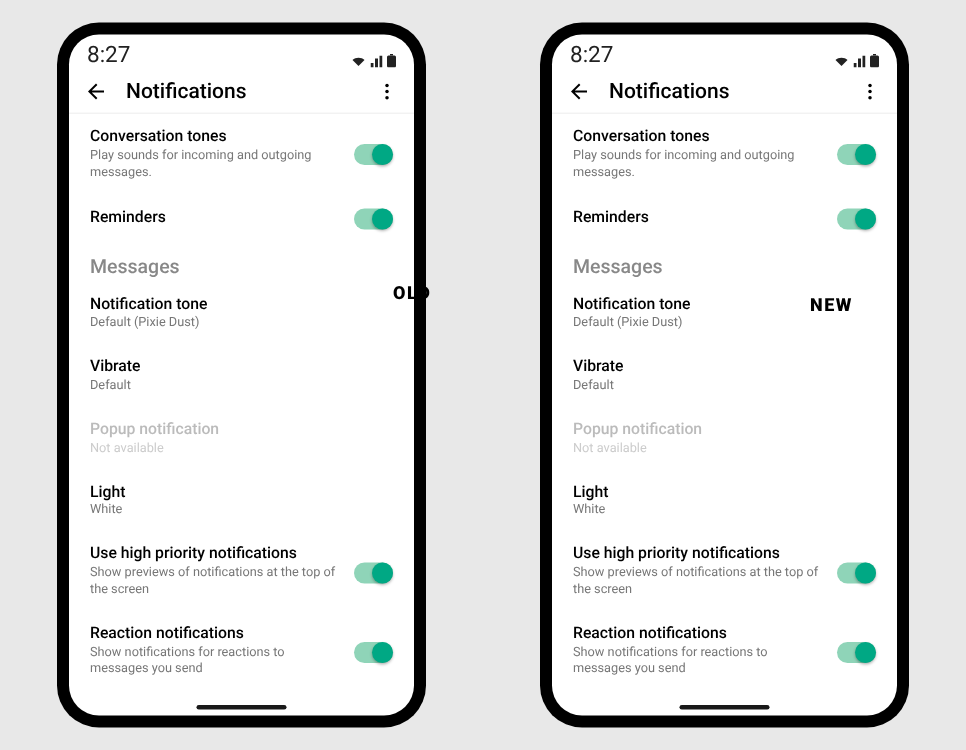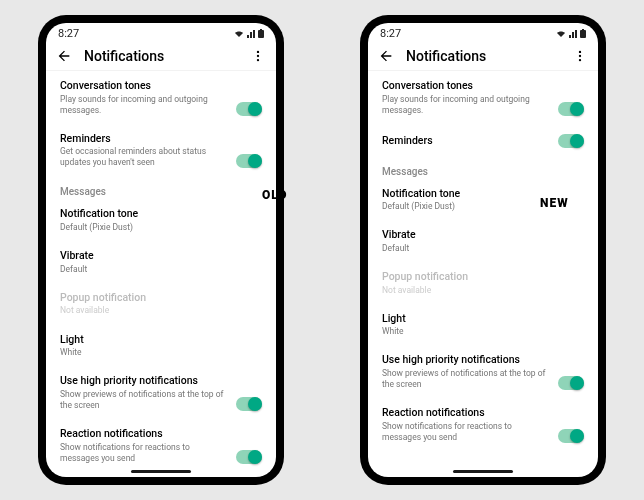--- a/index.html
+++ b/index.html
@@ -1,32 +1,32 @@
 <!DOCTYPE html>
 <html><head>
 <meta charset="utf-8">
 <style>
   html,body{margin:0;padding:0;background:#e8e8e8;font-family:Roboto,-apple-system,Helvetica,Arial,sans-serif}
   .stage{width:644px;height:500px;background:#e8e8e8;display:flex;justify-content:space-around;align-items:center;position:relative}
   .phone{width:246px;height:470px;background:#000;border-radius:28px;padding:8px;box-sizing:border-box;position:relative}
   .screen{width:100%;height:100%;background:#fff;border-radius:20px;overflow:hidden;display:flex;flex-direction:column}
-  .statusbar{display:flex;justify-content:space-between;align-items:center;padding:4px 12px 2px;font-size:11px;color:#222}
+  .statusbar{display:flex;justify-content:space-between;align-items:flex-end;padding:4px 12px 2px;font-size:15px;color:#222}
   .sb-icons{display:flex;gap:3px;align-items:center}
   .header{display:flex;align-items:flex-end;padding:6px 10px;border-bottom:1px solid rgba(0,0,0,0.05)}
   .back-icon{width:16px;height:16px;display:flex;align-items:center;justify-content:center}
   .title{font-size:14px;font-weight:500;margin-left:12px;flex:1;color:#000}
   .more-icon{width:16px;height:16px;display:flex;align-items:center;justify-content:center}
   .content{flex:1;overflow:hidden;padding:0 14px}
-  .row{padding:8px 0;display:flex;align-items:flex-end}
+  .row{padding:8px 0;display:flex;align-items:center}
   .row-text{flex:1;padding-right:8px}
   .row-title{font-size:10.5px;color:#000;font-weight:500;line-height:1.3}
   .row-sub{font-size:8.5px;color:#777;line-height:1.3;margin-top:1px}
   .row.disabled .row-title{color:#bbb}
   .row.disabled .row-sub{color:#ccc}
-  .section-h{font-size:10px;color:#888;font-weight:500;padding:10px 0 2px}
+  .section-h{font-size:13px;color:#888;font-weight:500;padding:10px 0 2px}
   .toggle{width:26px;height:14px;border-radius:8px;position:relative;flex-shrink:0;margin-top:2px}
   .toggle.on{background:#8fd4b8}
   .toggle .knob{width:14px;height:14px;border-radius:50%;background:#00a884;position:absolute;top:0;right:0;box-shadow:0 1px 2px rgba(0,0,0,.3)}
   .home-ind{position:absolute;bottom:12px;left:50%;transform:translateX(-50%);width:60px;height:3px;background:#000;border-radius:2px;opacity:.9}
   .label-badge{position:absolute;font-weight:900;font-size:12px;letter-spacing:1px;color:#000;z-index:5}
   .label-old{top:188px;left:262px}
   .label-new{top:196px;left:540px}
   svg{display:block}
 </style>
 </head>
@@ -72,21 +72,20 @@
               <div class="row-title">Conversation tones</div>
               <div class="row-sub">Play sounds for incoming and outgoing messages.</div>
             </div>
           <div class="toggle on">
               <div class="knob"></div>
             </div>
         </div>
         <div class="row">
           <div class="row-text">
               <div class="row-title">Reminders</div>
-              <div class="row-sub">Get occasional reminders about status updates you haven't seen</div>
             </div>
           <div class="toggle on">
               <div class="knob"></div>
             </div>
         </div>
         <div class="section-h">Messages</div>
         <div class="row">
           <div class="row-text">
               <div class="row-title">Notification tone</div>
               <div class="row-sub">Default (Pixie Dust)</div>

